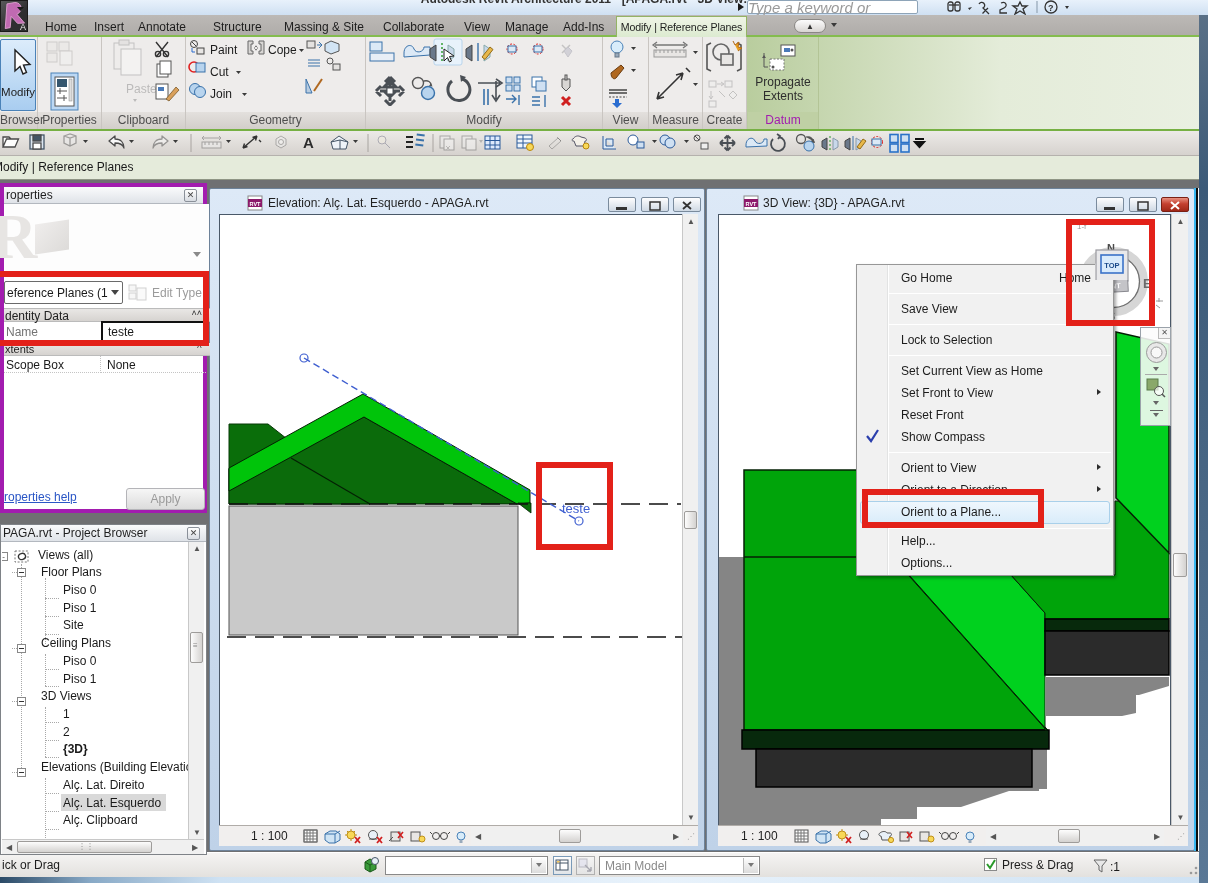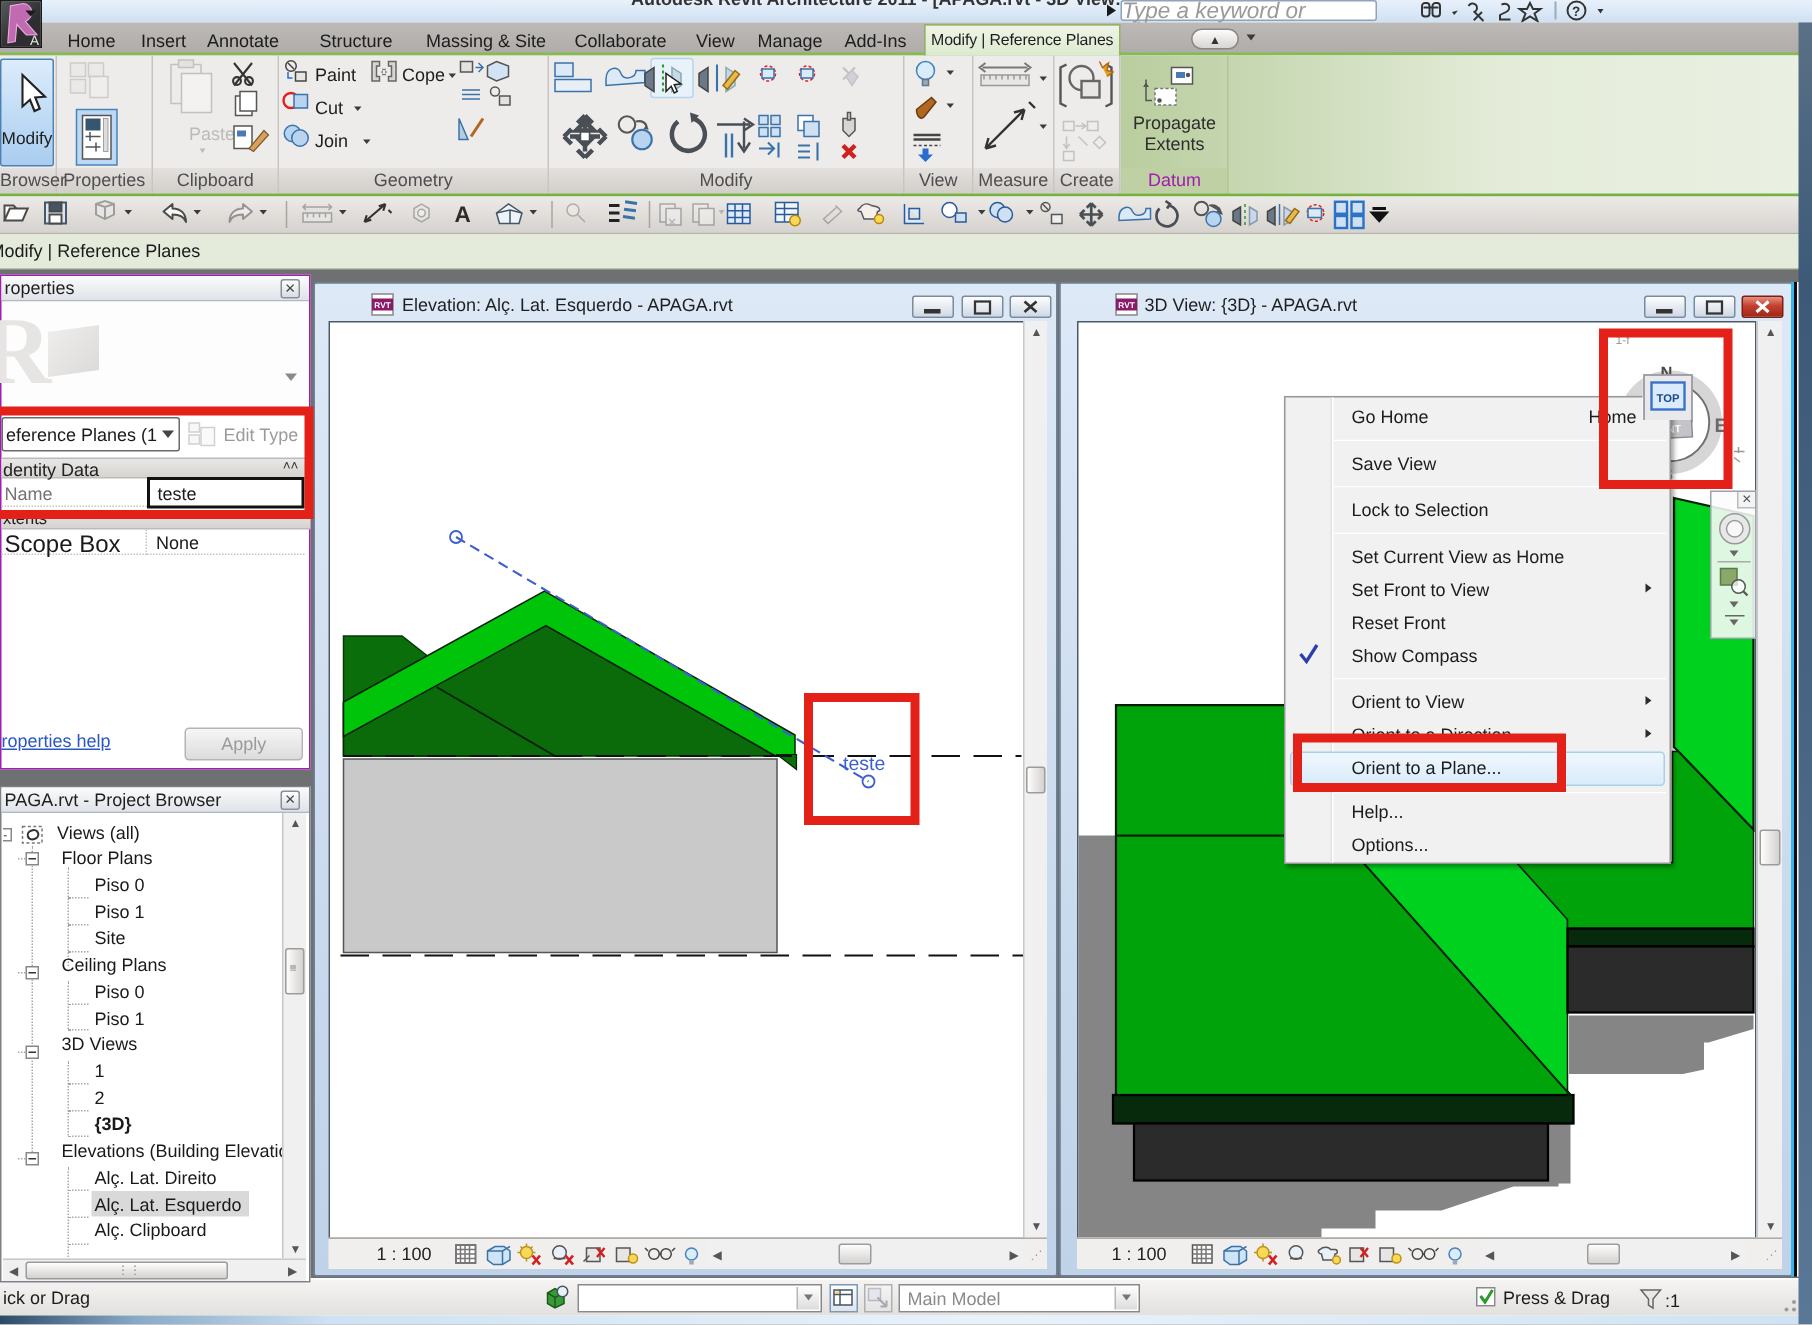--- a/index.html
+++ b/index.html
@@ -440,21 +440,21 @@
           <rect x="901" y="13" width="8" height="8"></rect>
       </g>
       <path d="M915 8 h9 M915 11 l4.5 5 l4.5 -5 z" stroke="#111" fill="#111" stroke-width="2"></path>
     </svg>
   </div>
   <div id="optbar" class="abs">
       <span style="position:absolute;left:-7px">Modify | Reference Planes</span>
     </div>
   <div id="workspace" class="abs"></div>
 
-  <div class="abs" style="left:0;top:183px;width:207px;height:330px;background:#fff;border:1px solid #a21caf;z-index:10">
+  <div class="abs" style="left:0;top:183px;width:207px;height:330px;background:#fff;border:4px solid #a21caf;z-index:10">
     <div class="phead"><span style="margin-left:2px">roperties</span></div>
     <div class="closebox" style="right:6px;top:2px">✕</div>
 
     <div class="abs" style="left:1px;top:17px;width:204px;height:72px;background:#fdfdfd;border-bottom:1px solid #d0d0d0">
       <div class="abs" style="left:-14px;top:-4px;font-size:64px;font-weight:bold;color:#e7e5e3;font-family:'Liberation Serif',serif">R</div>
       <div class="abs" style="left:30px;top:18px;width:34px;height:30px;background:linear-gradient(135deg,#efedec,#dddbd9);transform:skewY(-8deg)"></div>
       <div class="abs" style="right:8px;top:48px;width:0;height:0;border-top:5px solid #8a8a8a;border-left:4px solid transparent;border-right:4px solid transparent"></div>
     </div>
 
     <div class="abs" style="left:0;top:94px;width:119px;height:23px;background:#fff;border:1px solid #6a6a6a;border-radius:2px">
@@ -477,21 +477,21 @@
     </div>
     <div class="abs" style="left:97px;top:134px;width:105px;height:21px;background:#fff;border:2px solid #111">
       <span class="t" style="left:5px;top:2px;font-size:12px;color:#1a1a1a">teste</span>
     </div>
 
     <div class="abs" style="left:0;top:156px;width:206px;height:13px;background:linear-gradient(#e9e7e5,#d6d3d0);border-bottom:1px solid #bbb">
       <span class="t" style="left:1px;top:0;font-size:11px;color:#222">xtents</span>
       <span class="t" style="right:8px;top:-2px;font-size:9px;color:#333">˄</span>
     </div>
     <div class="abs" style="left:0;top:169px;width:97px;height:17px;border-bottom:1px dotted #c4c4c4;border-right:1px dotted #c4c4c4">
-      <span class="t" style="left:2px;top:2px;font-size:16px;color:#1a1a1a">Scope Box</span>
+      <span class="t" style="left:2px;top:2px;font-size:12px;color:#1a1a1a">Scope Box</span>
     </div>
     <div class="abs" style="left:97px;top:169px;width:105px;height:17px;border-bottom:1px dotted #c4c4c4">
       <span class="t" style="left:6px;top:2px;font-size:12px;color:#1a1a1a">None</span>
     </div>
 
     <span class="t" style="left:0px;top:303px;font-size:12px;color:#2a56c6;text-decoration:underline">roperties help</span>
     <div class="abs" style="left:122px;top:301px;width:79px;height:22px;background:linear-gradient(#f6f6f6,#dcdcdc);border:1px solid #b4b4b8;border-radius:3px;text-align:center;font-size:12px;color:#9a9a9a;line-height:21px">Apply</div>
   </div>
 
   <div class="redbox" style="left:-10px;top:271px;width:219px;height:75px"></div>

